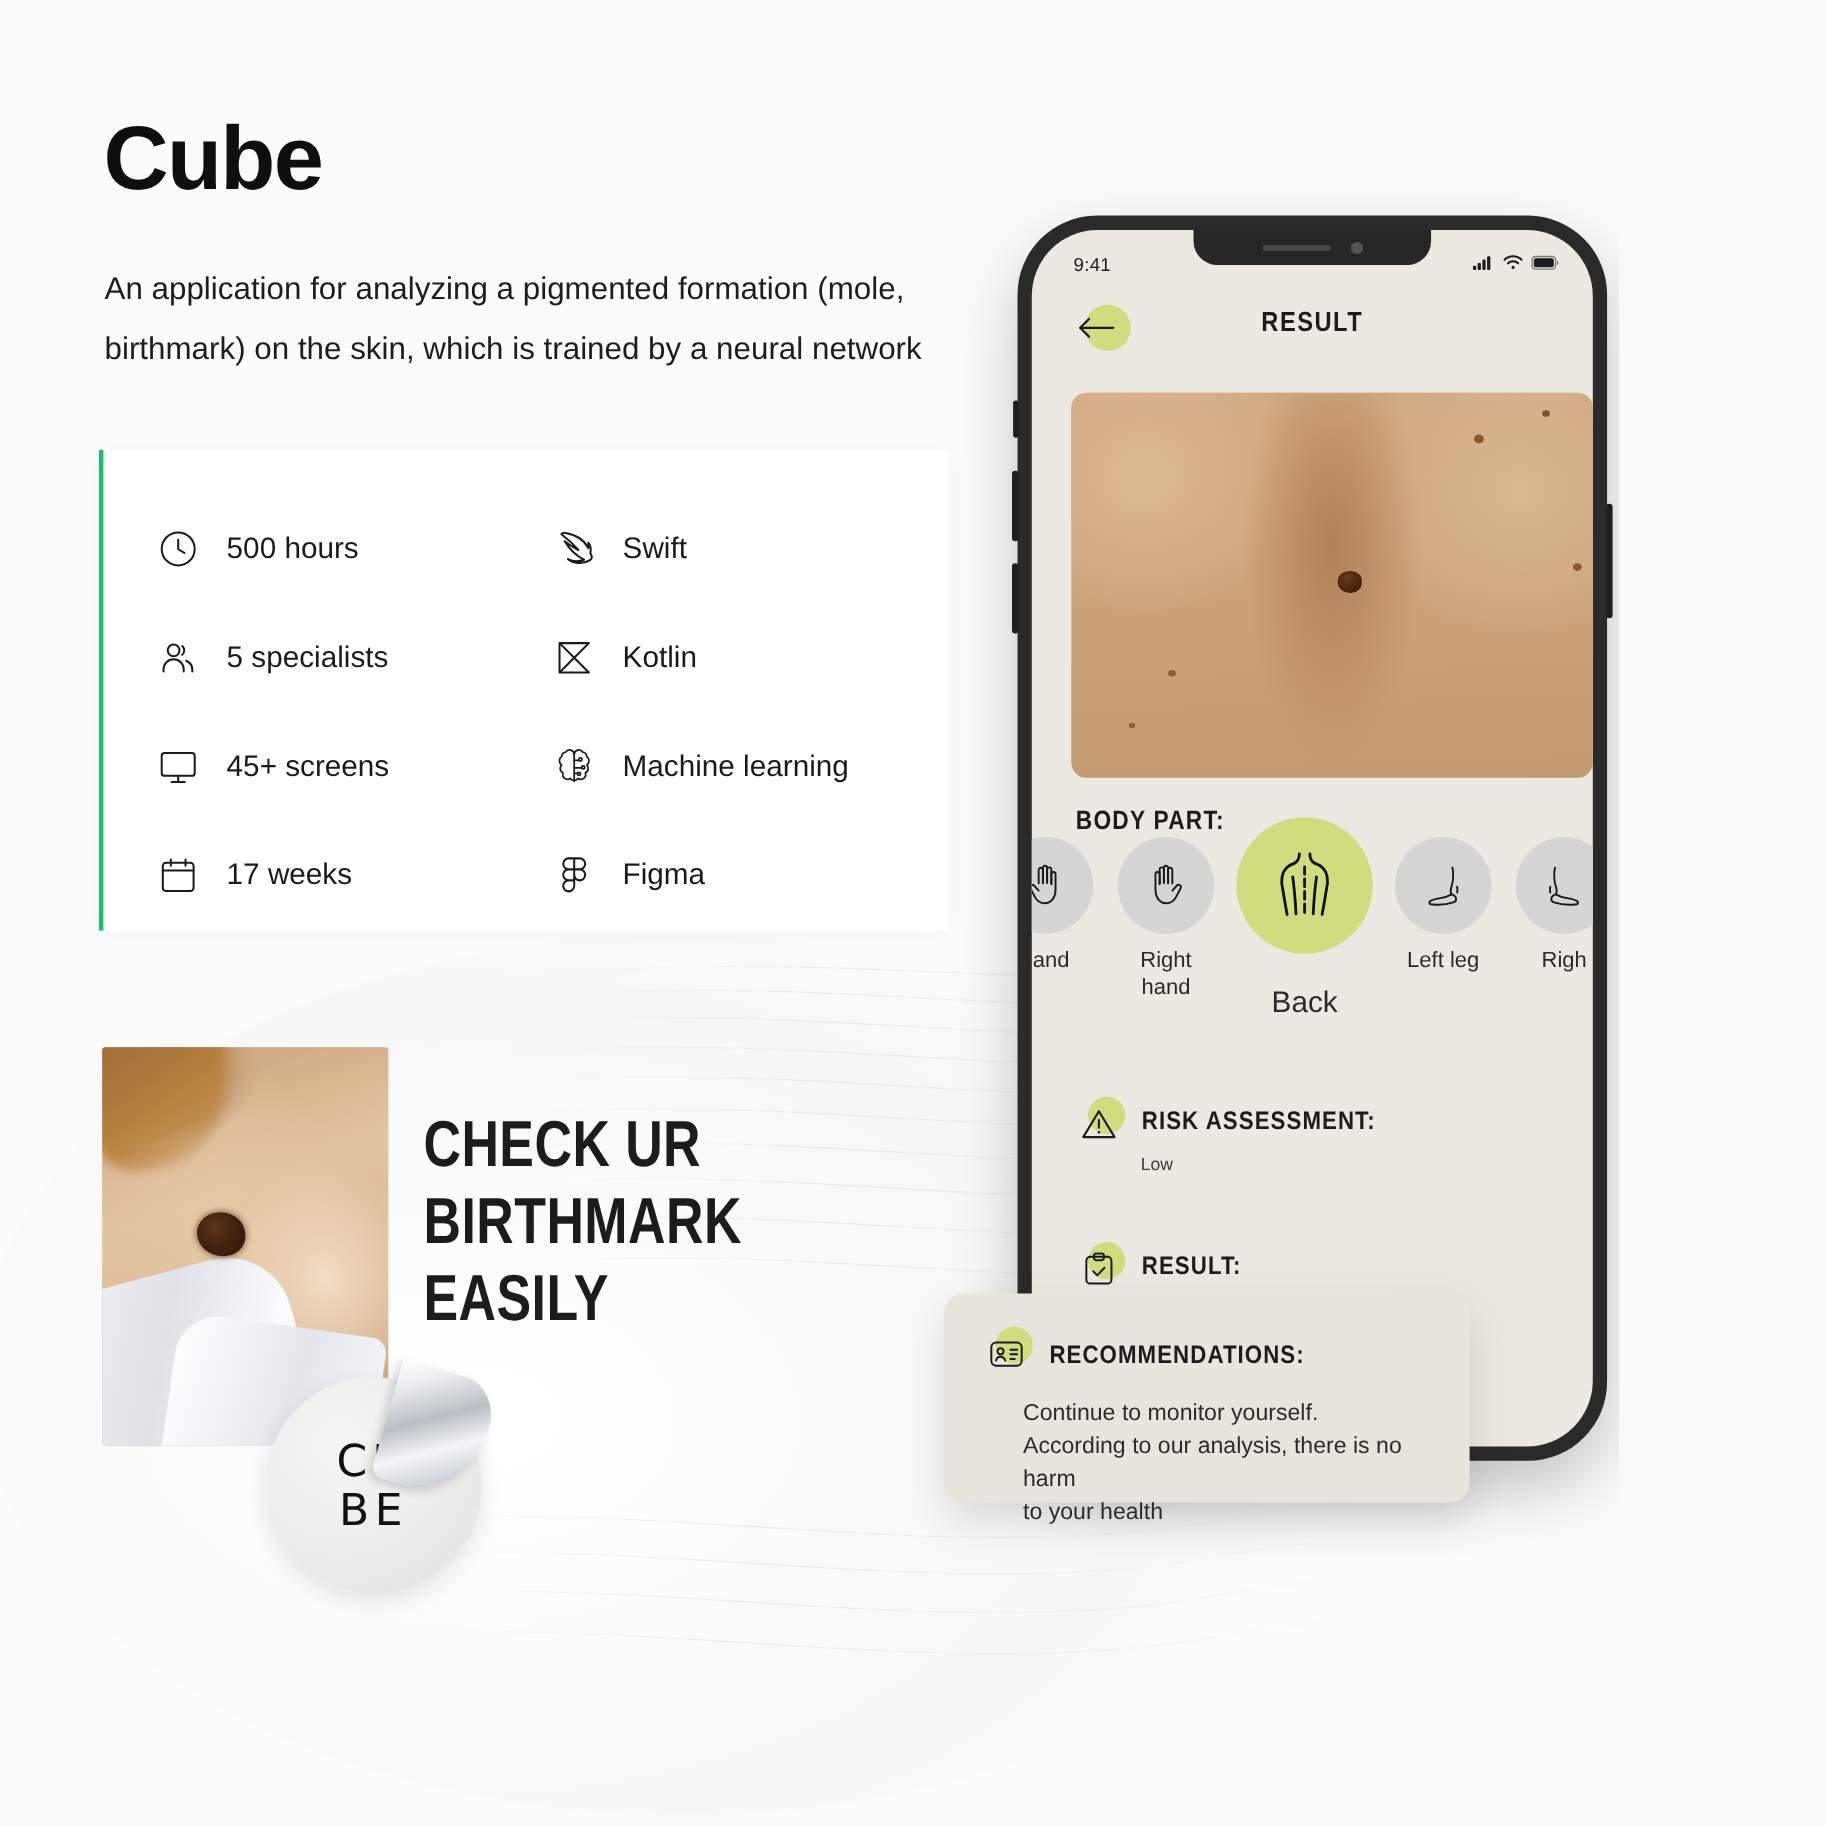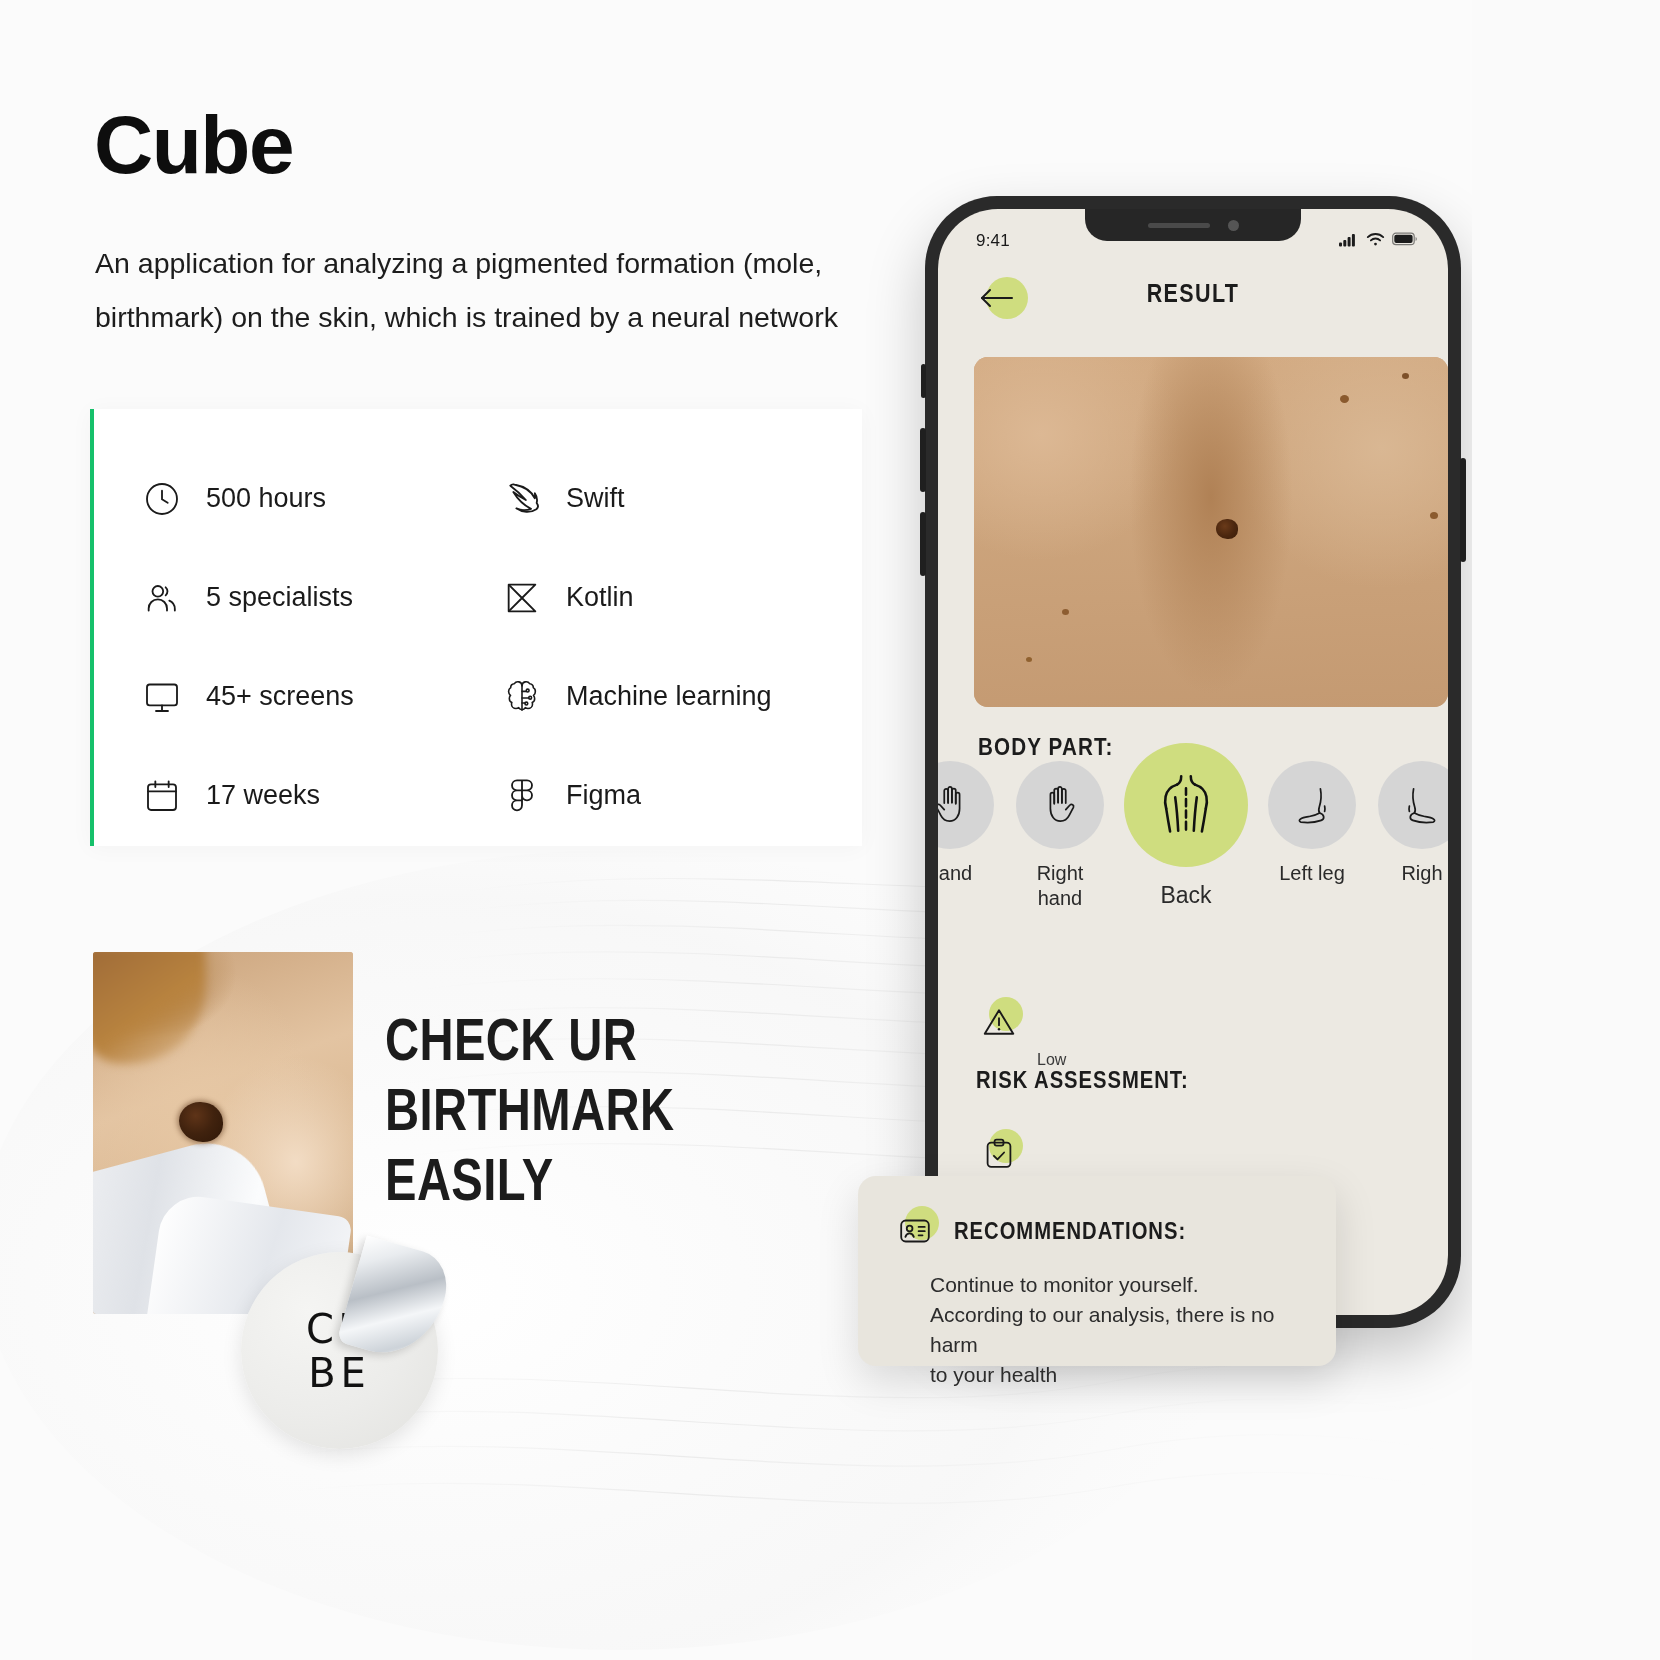--- a/index.html
+++ b/index.html
@@ -352,31 +352,30 @@
     margin-top: -18px;
   }
   .bp-text {
     font-size: 20px;
     color: #2a2a2a;
     text-align: center;
     line-height: 25px;
     white-space: pre-line;
   }
   .bp-item.active .bp-text {
-    font-size: 23px;
-    margin-top: 4px;
+    font-size: 27px;
+    margin-top: 20px;
   }
 
   .info-row {
     position: absolute;
     display: flex;
     align-items: flex-start;
     gap: 16px;
     left: 38px;
-    flex-direction: column;
   }
   .info-icon {
     position: relative;
     width: 46px; height: 46px;
     flex: 0 0 46px;
     display: flex; align-items: center; justify-content: center;
   }
   .info-icon .dot {
     position: absolute;
     left: 13px; top: -2px;

